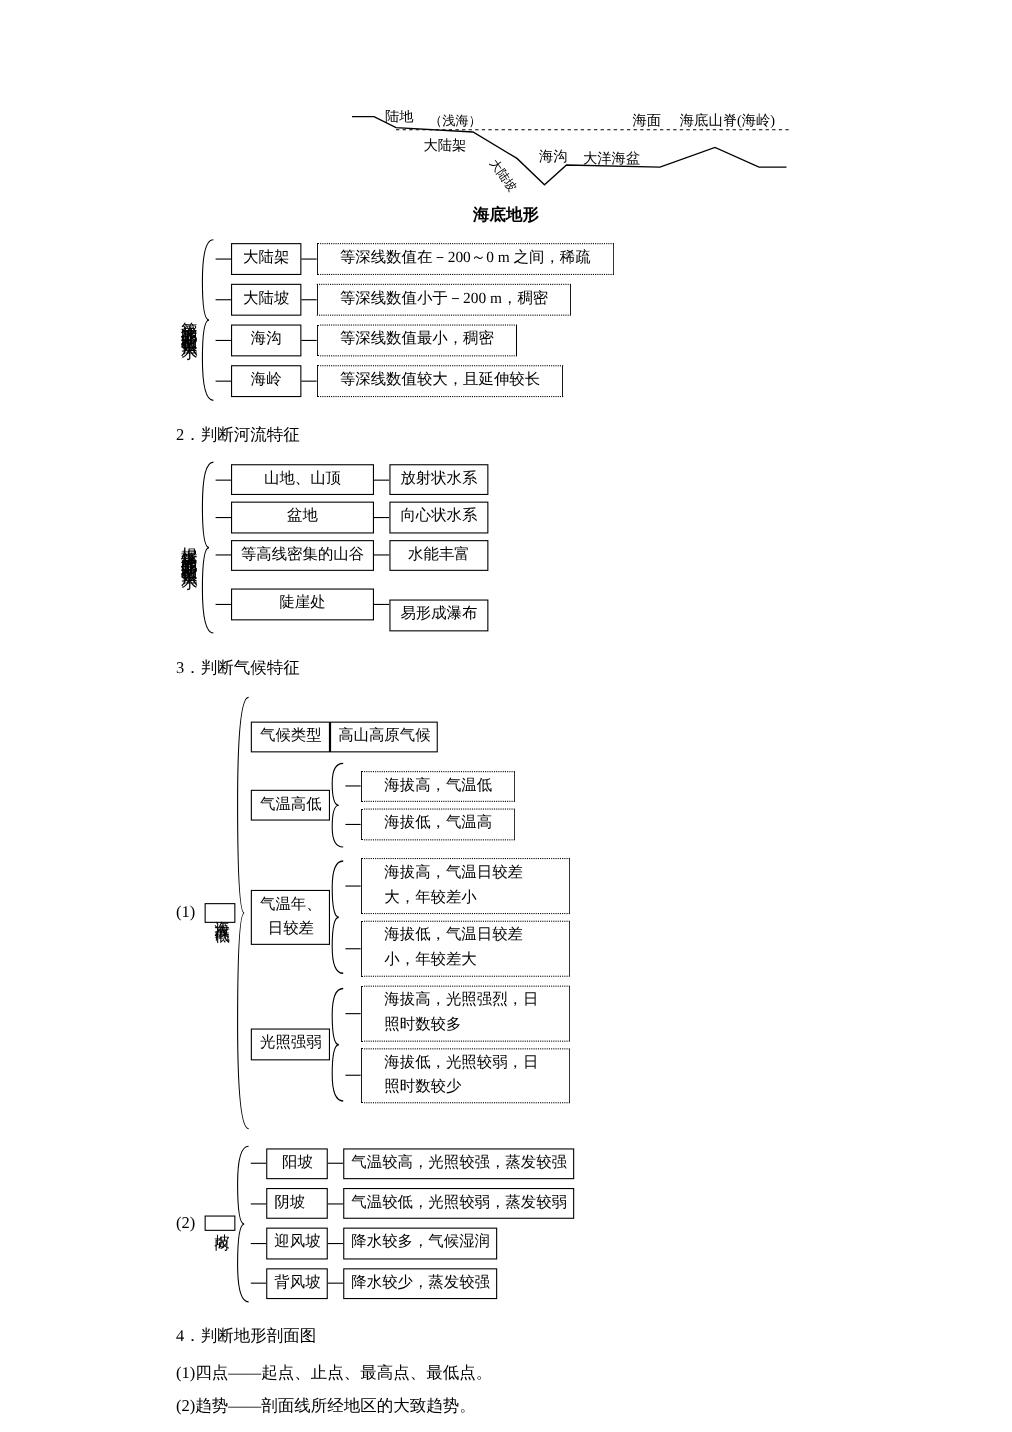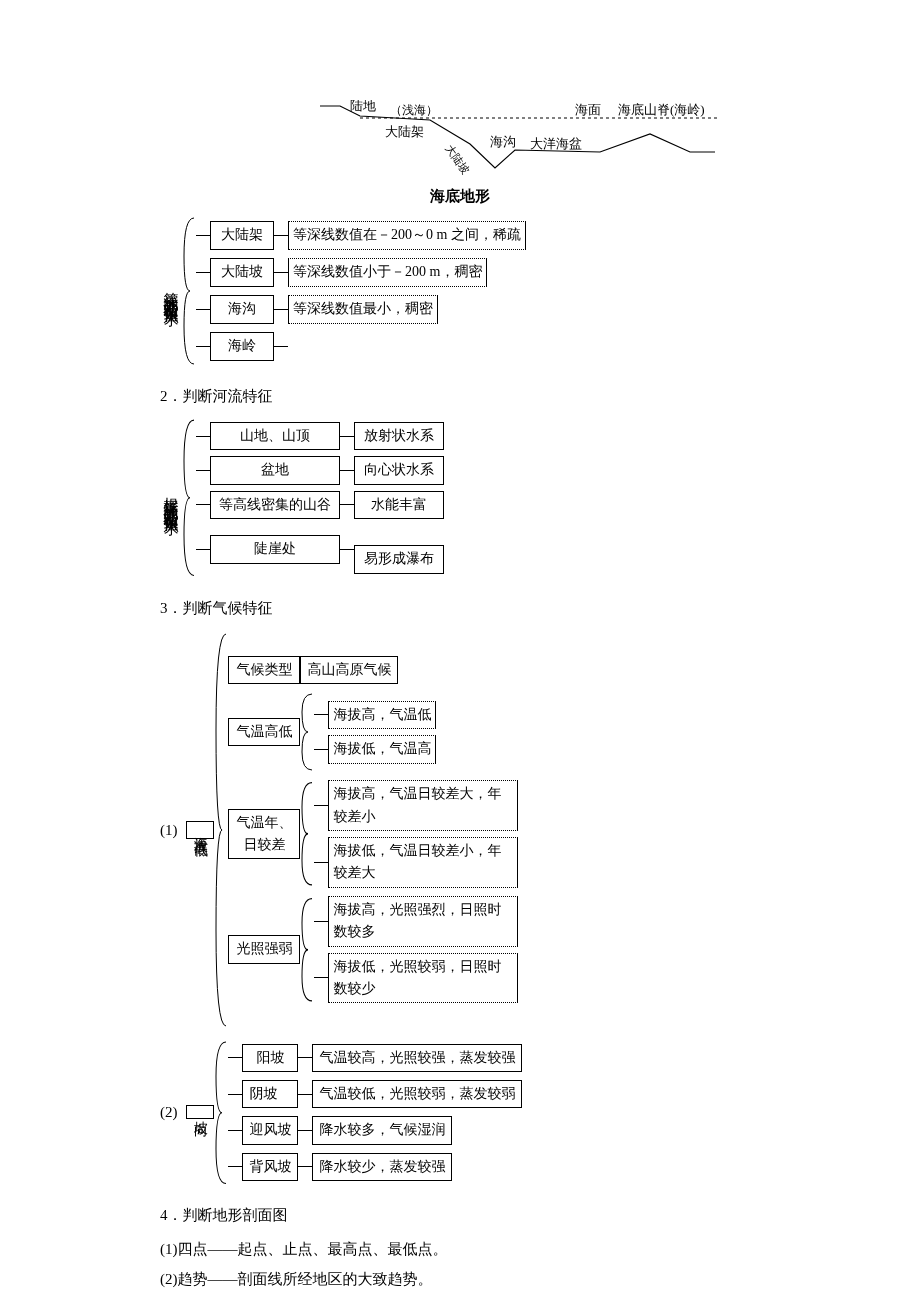--- a/index.html
+++ b/index.html
@@ -69,21 +69,21 @@
     .boxed {
       border: 1px solid #000;
       padding: 2px 6px;
       background: #fff;
       font-size: 14px;
     }
     .wide-boxed {
       border: 1px solid #000;
       border-top-style: dotted;
       border-bottom-style: dotted;
-      padding: 2px 4px;
+      padding: 2px 20px;
       background: #fff;
       font-size: 14px;
       max-width: 330px;
     }
 
     
     .climate-root {
       display: flex;
       align-items: center;
       margin: 10px 0;
@@ -152,20 +152,21 @@
       <div class="row">
         <div class="hline"></div>
         <div class="boxed" style="width:64px;text-align:center;">海沟</div>
         <div class="hline"></div>
         <div class="wide-boxed">等深线数值最小，稠密</div>
       </div>
       <div class="row">
         <div class="hline"></div>
         <div class="boxed" style="width:64px;text-align:center;">海岭</div>
         <div class="hline"></div>
+        <div class="wide-boxed">等深线数值较大，且延伸较长</div>
       </div>
     </div>
 </div>
 
 <div class="section-title">2．判断河流特征</div>
 <div class="bracket-diagram">
   <div class="root-label">根据等高线的形状和数值大小</div>
   <div class="brace">
     <svg viewBox="0 0 14 150" preserveAspectRatio="none">
         <path d="M12 2 Q2 2 2 40 Q2 75 8 75 Q2 75 2 110 Q2 148 12 148" fill="none" stroke="#000"></path>

